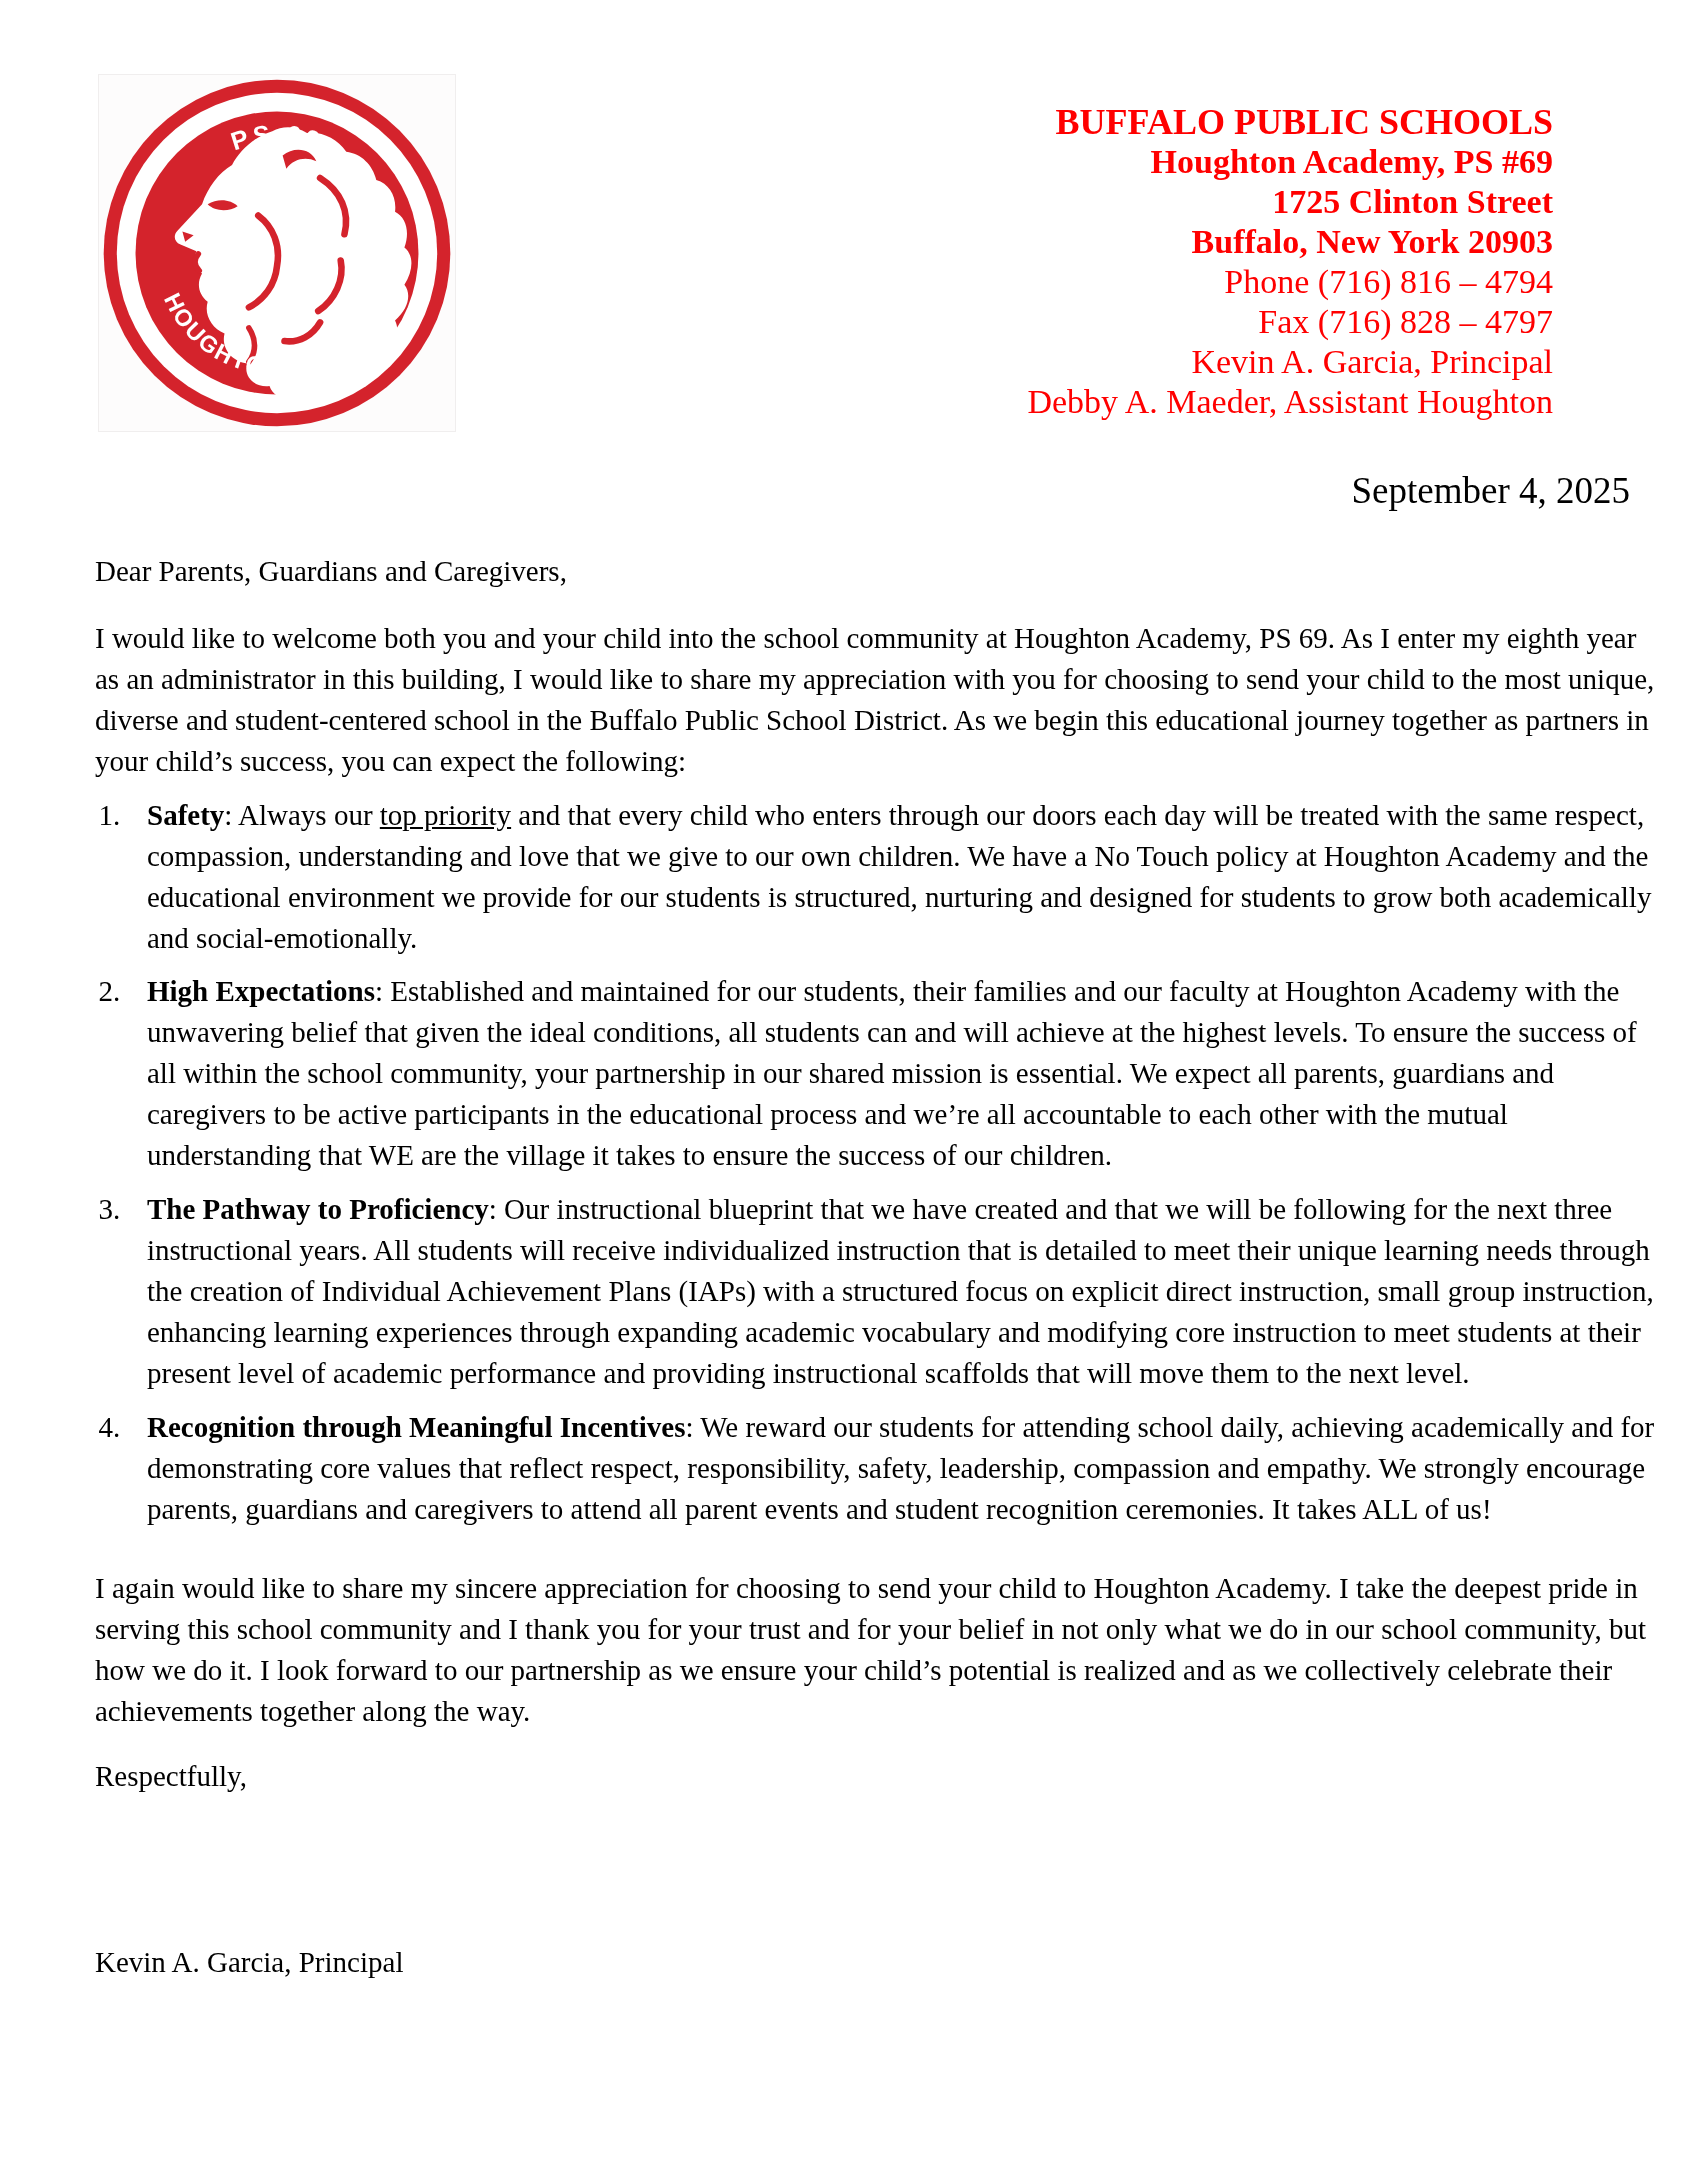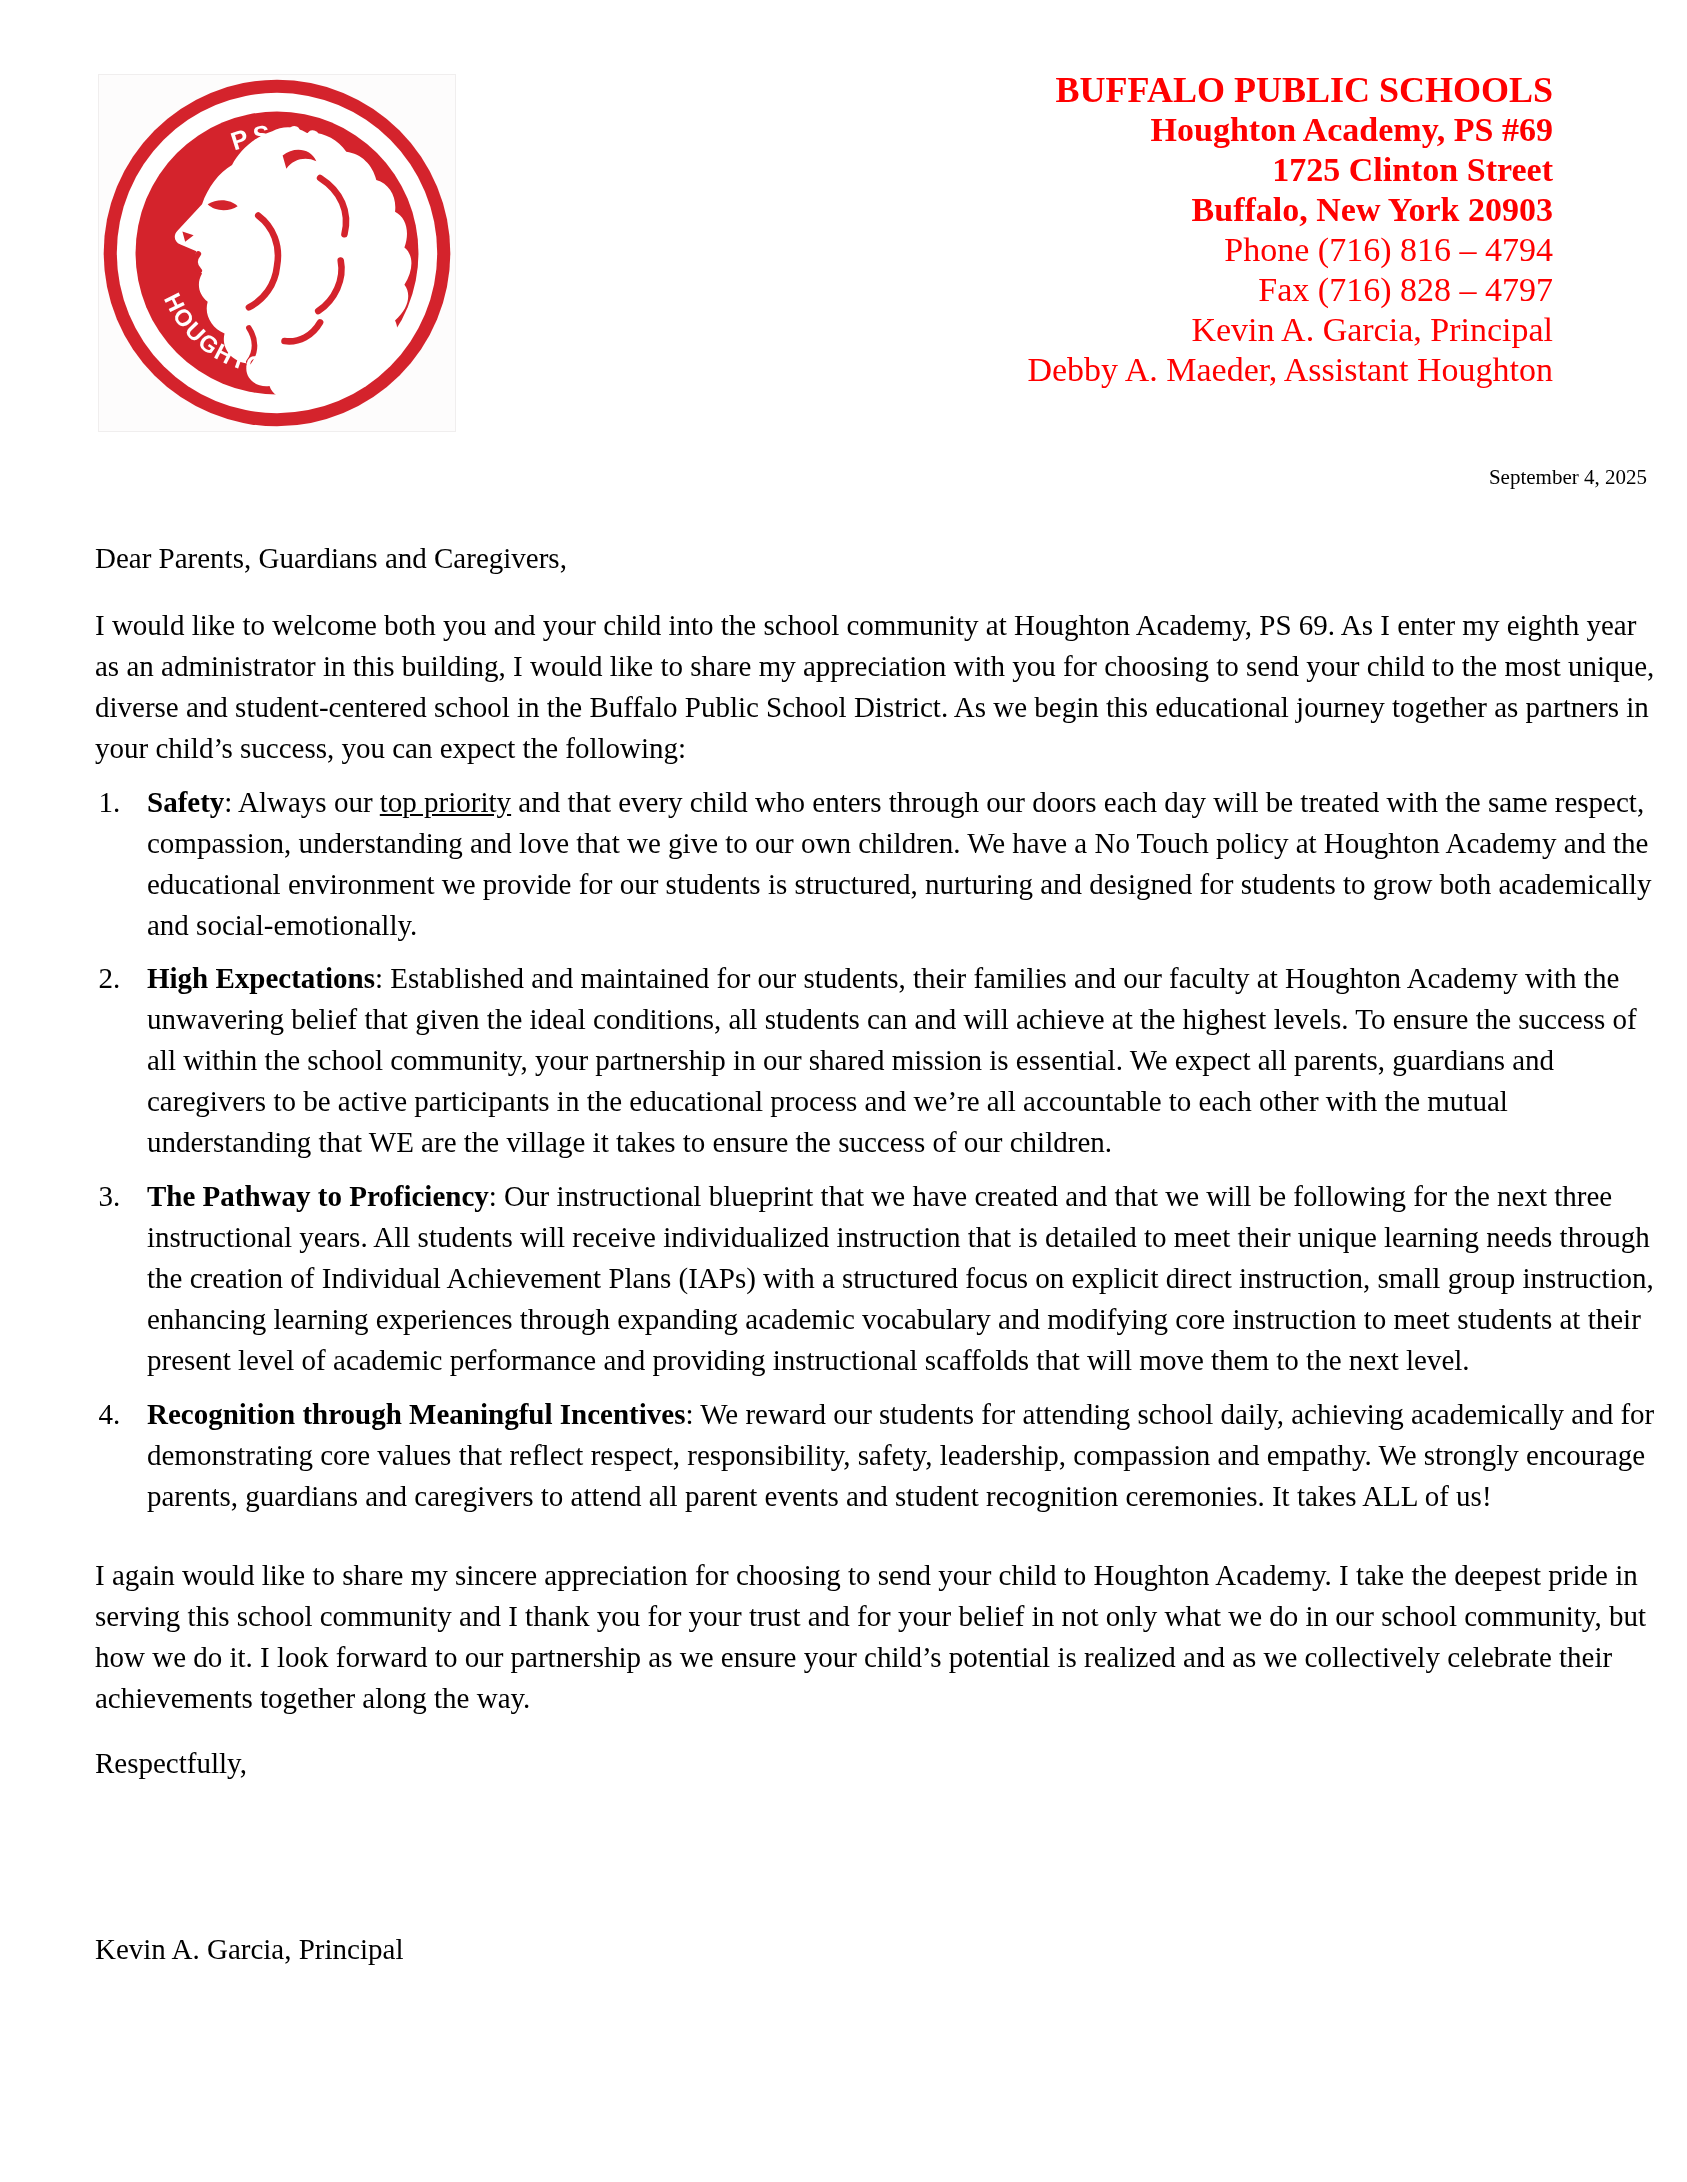--- a/index.html
+++ b/index.html
@@ -17,36 +17,36 @@
   
   .header { position: relative; height: 432px; }
   .logo-box {
     position: absolute; left: 98px; top: 74px;
     width: 358px; height: 358px;
     background: #fdfcfc;
     border: 0.9px solid #f0eeee;
   }
   .logo-box svg { display: block; width: 100%; height: 100%; }
   .contact {
-    position: absolute; right: 134px; top: 70px;
+    position: absolute; right: 134px; top: 102px;
     text-align: right;
     color: #ff0000;
     font-size: 34px;
     line-height: 40px;
     white-space: nowrap;
   }
   .contact .hb { font-weight: bold; }
   .contact .h1 { font-size: 36px; }
   
   .date-row {
-    padding-right: 40px;
+    padding-right: 57px;
     text-align: right;
-    font-size: 21px;
+    font-size: 37px;
     line-height: 41px;
-    margin-top: 25px;
+    margin-top: 38px;
   }
   
   .content {
     padding: 0 27px 0 95px;
     font-size: 29px;
     line-height: 41px;
   }
   .greeting { margin-top: 40px; }
   .para { margin-top: 26px; }
   .list { margin-top: 0; }

